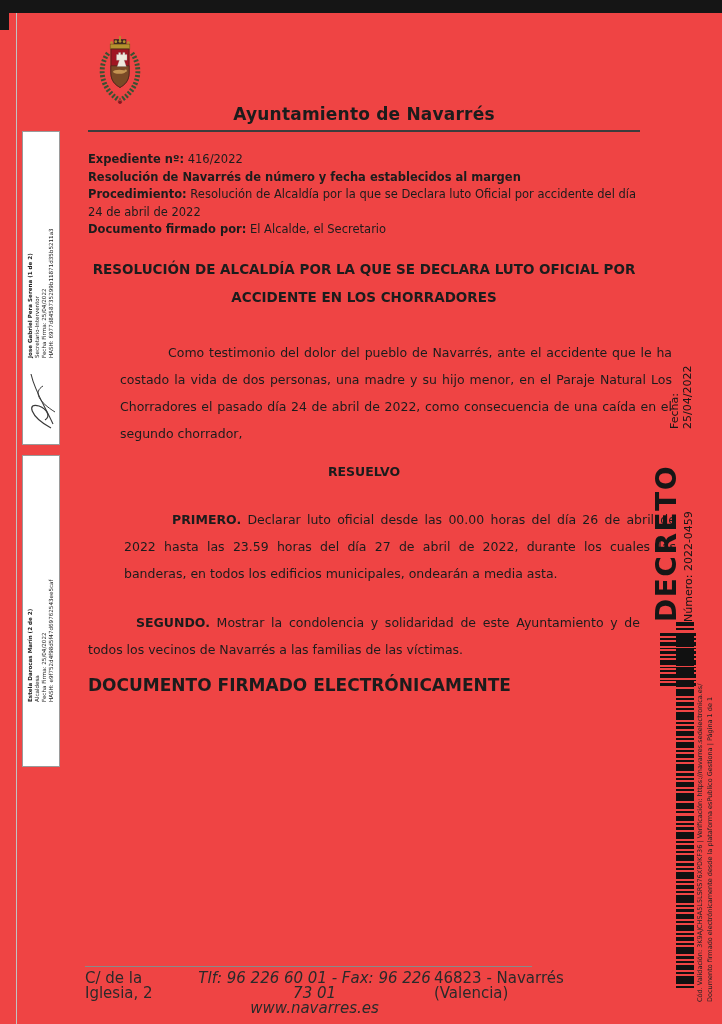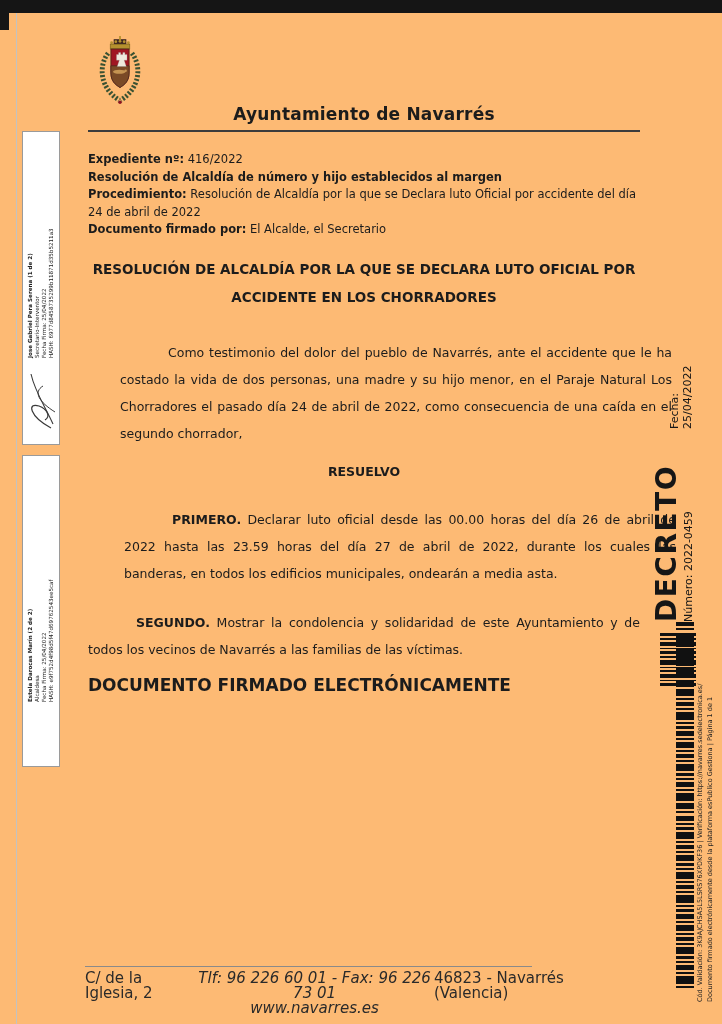--- a/index.html
+++ b/index.html
@@ -1,16 +1,16 @@
 <!DOCTYPE html>
 <html><head>
 <meta charset="utf-8">
 <style>
   html,body{margin:0;padding:0;background:#e9e9e9;}
-  .page{position:relative;width:722px;height:1024px;background:#fdba74;overflow:hidden;
+  .page{position:relative;width:722px;height:1024px;background:#ef4444;overflow:hidden;
         font-family:"DejaVu Sans","Liberation Sans",sans-serif;color:#1c1c1c;}
   .abs{position:absolute;}
   .b{font-weight:bold;}
   
   .scan-top{left:0;top:0;width:722px;height:13px;background:#151515;}
   .scan-nub{left:0;top:0;width:9px;height:30px;background:#151515;}
   .scan-left-line{left:16px;top:13px;width:1px;height:1011px;background:#c2c2c2;}
   
   .crest{left:95px;top:35px;width:50px;height:70px;}
   .doc-title{left:88px;top:104px;width:552px;text-align:center;font-size:17px;font-weight:bold;letter-spacing:.2px;}
@@ -77,21 +77,21 @@
       <ellipse cx="34" cy="52.5" rx="9" ry="3" fill="#c59452"></ellipse>
       <circle cx="43" cy="51" r="1.8" fill="#c59452"></circle>
     </svg>
   </div>
 
   <div class="abs doc-title">Ayuntamiento de Navarrés</div>
   <div class="abs head-rule"></div>
 
   <div class="abs meta">
     <div><span class="b">Expediente nº:</span> <span>416/2022</span></div>
-    <div><span class="b">Resolución de Alcaldía de número y hijo establecidos al margen</span></div>
+    <div><span class="b">Resolución de Navarrés de número y fecha establecidos al margen</span></div>
     <div><span class="b">Procedimiento:</span> <span>Resolución de Alcaldía por la que se Declara luto Oficial por accidente del día 24 de abril de 2022</span></div>
     <div><span class="b">Documento firmado por:</span> <span>El Alcalde, el Secretario</span></div>
   </div>
 
   <div class="abs main-title">RESOLUCIÓN DE ALCALDÍA POR LA QUE SE DECLARA LUTO OFICIAL POR ACCIDENTE EN LOS CHORRADORES</div>
 
   <div class="abs para indent p1">Como testimonio del dolor del pueblo de Navarrés, ante el accidente que le ha costado la vida de dos personas, una madre y su hijo menor, en el Paraje Natural Los Chorradores el pasado día 24 de abril de 2022, como consecuencia de una caída en el segundo chorrador,</div>
 
   <div class="abs resuelvo">RESUELVO</div>
 

